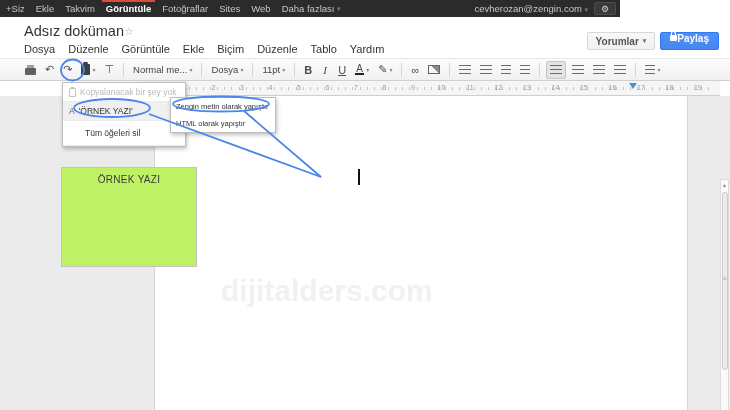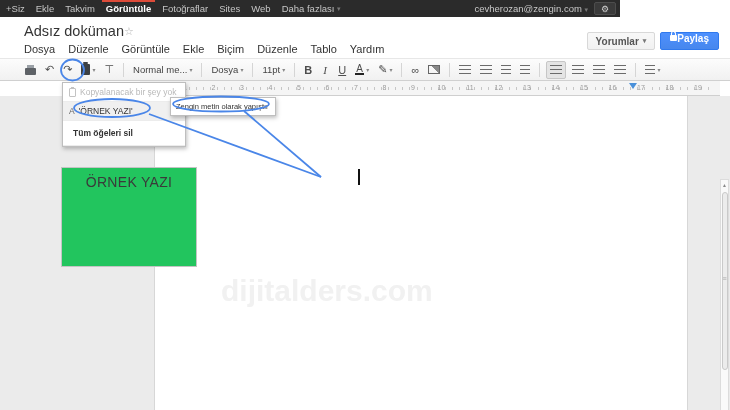--- a/index.html
+++ b/index.html
@@ -65,30 +65,30 @@
   .cursor{position:absolute;left:203px;top:73px;width:1.5px;height:16px;background:#111;}
 
   
   .scrollbar{position:absolute;right:1px;top:83px;width:9px;height:325px;background:#fafafa;border:1px solid #dcdcdc;z-index:2;}
   .sb-arrow{position:absolute;left:0;width:7px;height:9px;font-size:5px;color:#8a8a8a;display:flex;align-items:center;justify-content:center;cursor:pointer;}
   .sb-up{top:0;}
   .sb-thumb{position:absolute;left:0.5px;top:12px;width:6px;height:178px;background:#ececec;border:1px solid #c9c9c9;border-radius:3px;cursor:grab;}
   .sb-thumb::after{content:"≡";position:absolute;left:0;right:0;top:50%;margin-top:-6px;text-align:center;font-size:7px;color:#aaa;}
 
   
-  .sample-box{position:absolute;left:61px;top:167px;width:136px;height:100px;background:#22c55e;border:1px solid #c4c4c4;z-index:6;text-align:center;padding-top:6px;font-size:14px;letter-spacing:.3px;color:#3a3a3a;}
+  .sample-box{position:absolute;left:61px;top:167px;width:136px;height:100px;background:#bef264;border:1px solid #c4c4c4;z-index:6;text-align:center;padding-top:6px;font-size:10px;letter-spacing:.3px;color:#3a3a3a;}
 
   
   .cmenu{position:absolute;left:62px;top:82px;width:124px;background:#fff;border:1px solid #bebebe;box-shadow:1px 2px 4px rgba(0,0,0,.25);z-index:8;font-size:8.5px;color:#333;}
   .cmenu .mi{display:flex;align-items:center;gap:4px;padding:4px 6px;cursor:pointer;white-space:nowrap;}
   .cmenu .mi.disabled{color:#b9b9b9;cursor:default;}
   .cmenu .mi.hover{background:#f0f0f0;}
   .cmenu .msep{border-top:1px solid #ececec;}
   .cmenu .arrow{margin-left:auto;font-size:7px;color:#777;}
-  .cmenu .bolditem{font-weight:bold;padding:7px 10px;text-align:center;}
+  .cmenu .bolditem{font-weight:normal;padding:7px 22px;text-align:center;}
   .cmenu .mi4{padding:7px 8px;}
   .icon-clip-outline{width:7px;height:9px;border:1px solid #c3c3c3;border-radius:1px;position:relative;flex:0 0 auto;}
   .icon-clip-outline::before{content:"";position:absolute;left:1px;top:-2px;width:3px;height:1.5px;background:#c3c3c3;}
   .a-ic{color:#666;font-size:8.5px;}
 
   
   .submenu{position:absolute;left:170px;top:97px;width:106px;background:#fff;border:1px solid #bebebe;box-shadow:1px 2px 4px rgba(0,0,0,.25);z-index:8;font-size:7.5px;color:#333;}
   .submenu .smi{padding:4px 5px;cursor:pointer;white-space:nowrap;}
 
   
@@ -259,20 +259,21 @@
       <span>'ÖRNEK YAZI'</span>
       <span class="arrow">▸</span>
     </div>
     <div class="msep"></div>
     <div class="mi bolditem">Tüm öğeleri sil</div>
     <div class="msep"></div>
   </div>
 
   <div class="submenu">
     <div class="smi">Zengin metin olarak yapıştır</div>
+    <div class="smi">HTML olarak yapıştır</div>
   </div>
 
 
   <svg class="overlay" viewBox="0 0 730 410">
     <ellipse cx="72.5" cy="70" rx="11.5" ry="10.5"></ellipse>
     <ellipse cx="112" cy="108" rx="38" ry="9"></ellipse>
     <ellipse cx="221" cy="104" rx="48" ry="7.5"></ellipse>
     <line x1="149" y1="114" x2="321" y2="177"></line>
     <line x1="244" y1="111" x2="321" y2="177"></line>
   </svg>

